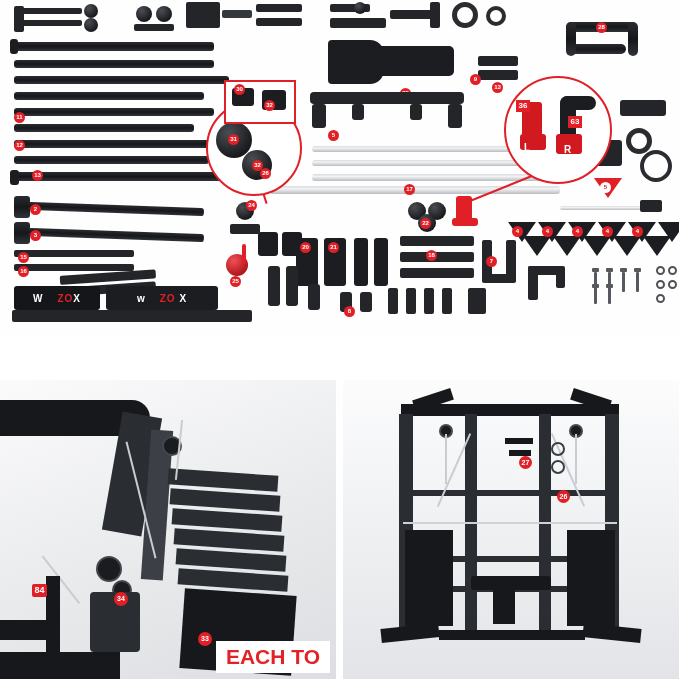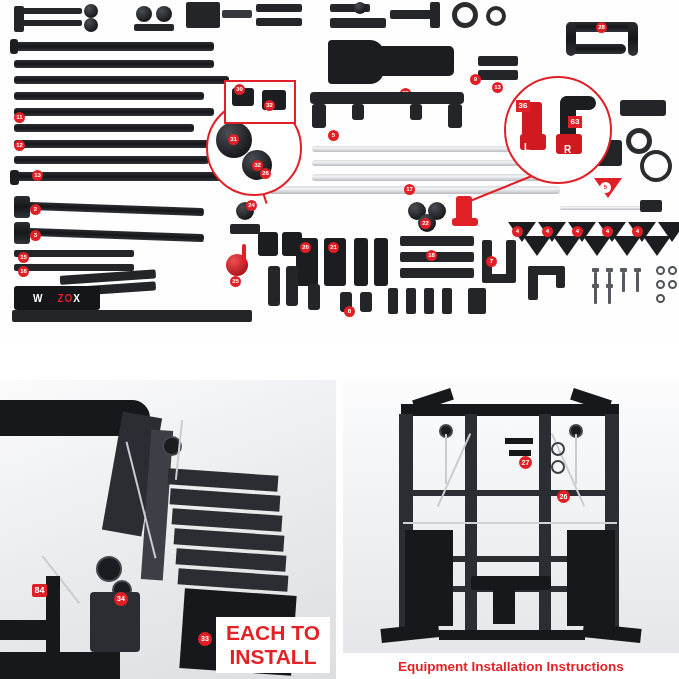--- a/index.html
+++ b/index.html
@@ -411,20 +411,23 @@
       <div class="bar dark" style="left:388px; top:288px; width:10px; height:26px; border-radius:2px;"></div>
       <div class="bar dark" style="left:406px; top:288px; width:10px; height:26px; border-radius:2px;"></div>
       <div class="bar dark" style="left:424px; top:288px; width:10px; height:26px; border-radius:2px;"></div>
       <div class="bar dark" style="left:442px; top:288px; width:10px; height:26px; border-radius:2px;"></div>
       <div class="bar dark" style="left:468px; top:288px; width:18px; height:26px; border-radius:2px;"></div>
       <div class="tag round" style="left:344px; top:306px;">8</div>
 
       <div class="pad" style="left:14px; top:286px; width:86px; height:24px;">
         <span>W<span class="x">ZO</span>X</span>
       </div>
+      <div class="pad" style="left:106px; top:286px; width:112px; height:24px; background:#1b1d20;">
+        <span>w<span class="x">ZO</span> X</span>
+      </div>
       <div class="bar dark" style="left:12px; top:310px; width:240px; height:12px; border-radius:2px;"></div>
 
       <div class="leader" style="left:258px; top:176px; width:28px; transform:rotate(72deg);"></div>
       <div class="bubble" style="left:206px; top:100px; width:96px; height:96px;">
         <div class="disc" style="left:8px; top:20px; width:36px; height:36px;"></div>
         <div class="disc" style="left:34px; top:48px; width:30px; height:30px;"></div>
         <div class="tag round" style="left:20px; top:32px;">31</div>
         <div class="tag round" style="left:44px; top:58px;">32</div>
       </div>
       <div class="bubble-rect" style="left:224px; top:80px; width:72px; height:44px;">
@@ -485,21 +488,20 @@
       <div class="mach-part" style="left:90px; top:212px; width:50px; height:60px; border-radius:4px;"></div>
       <div class="mach-part dark" style="left:0; top:240px; width:60px; height:20px;"></div>
       <div class="mach-part dark" style="left:0; top:272px; width:120px; height:27px;"></div>
 
       <div class="tag big" style="left:32px; top:204px; border-radius:2px;">84</div>
       <div class="tag round" style="left:114px; top:212px; width:14px; height:14px; line-height:14px; font-size:7px;">34</div>
       <div class="tag round" style="left:198px; top:252px; width:14px; height:14px; line-height:14px; font-size:7px;">33</div>
 
       <div class="cap-red cap-left">
         <div>EACH TO</div>
-        <div>INSTALL</div>
       </div>
     </div>
 
     <div class="photo right">
       <div style="position:absolute; inset:0; background:linear-gradient(180deg,#fcfcfd 0%,#eceef0 60%,#e2e4e7 100%);"></div>
 
       <div class="mach-part dark" style="left:58px; top:24px; width:218px; height:12px;"></div>
       <div class="mach-part dark" style="left:70px; top:14px; width:40px; height:12px; transform:rotate(-18deg);"></div>
       <div class="mach-part dark" style="left:228px; top:14px; width:40px; height:12px; transform:rotate(18deg);"></div>
 
@@ -532,17 +534,16 @@
       <div class="mach-part dark" style="left:62px;  top:150px; width:48px; height:96px;"></div>
       <div class="mach-part dark" style="left:224px; top:150px; width:48px; height:96px;"></div>
 
       <div class="mach-part dark" style="left:38px;  top:246px; width:58px; height:14px; transform:rotate(-6deg);"></div>
       <div class="mach-part dark" style="left:240px; top:246px; width:58px; height:14px; transform:rotate(6deg);"></div>
       <div class="mach-part dark" style="left:96px;  top:250px; width:146px; height:10px;"></div>
 
       <div class="tag round" style="left:214px; top:110px; width:13px; height:13px; line-height:13px; font-size:7px;">26</div>
       <div class="tag round" style="left:176px; top:76px; width:13px; height:13px; line-height:13px; font-size:7px;">27</div>
 
-      <div class="cap-red cap-right">Equipment Installation Instructions</div>
     </div>
   </div>
 
 </div>
 
 </body></html>

